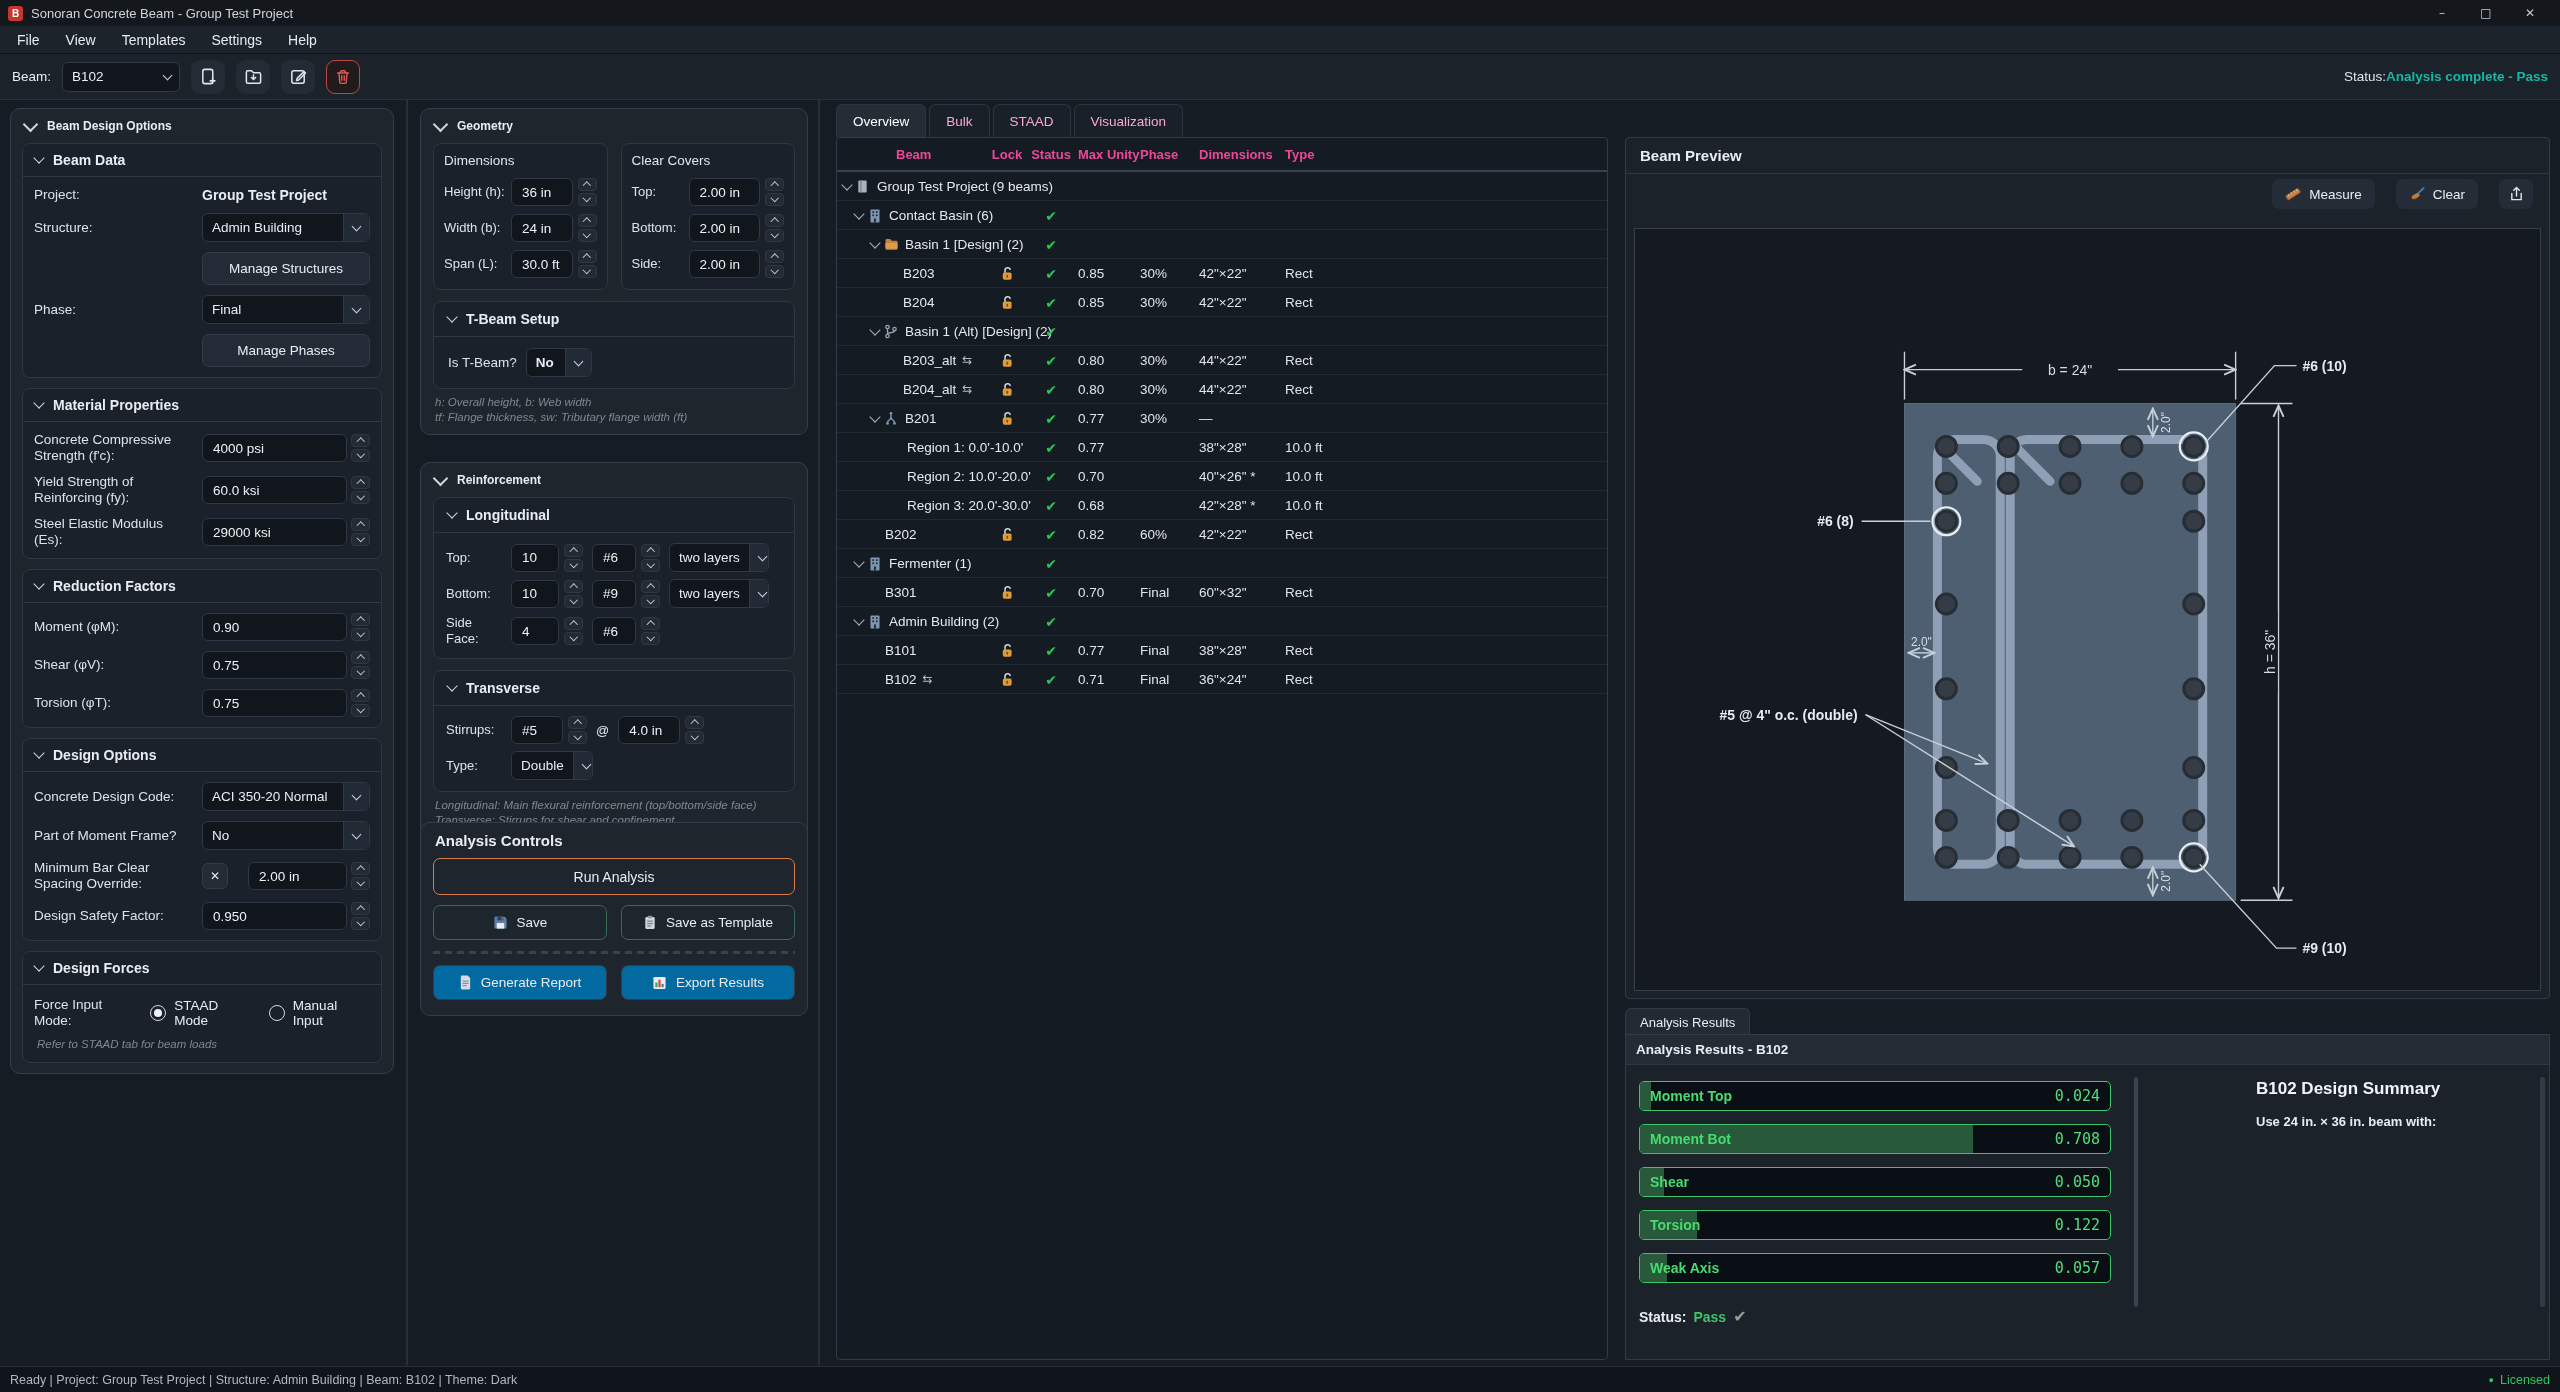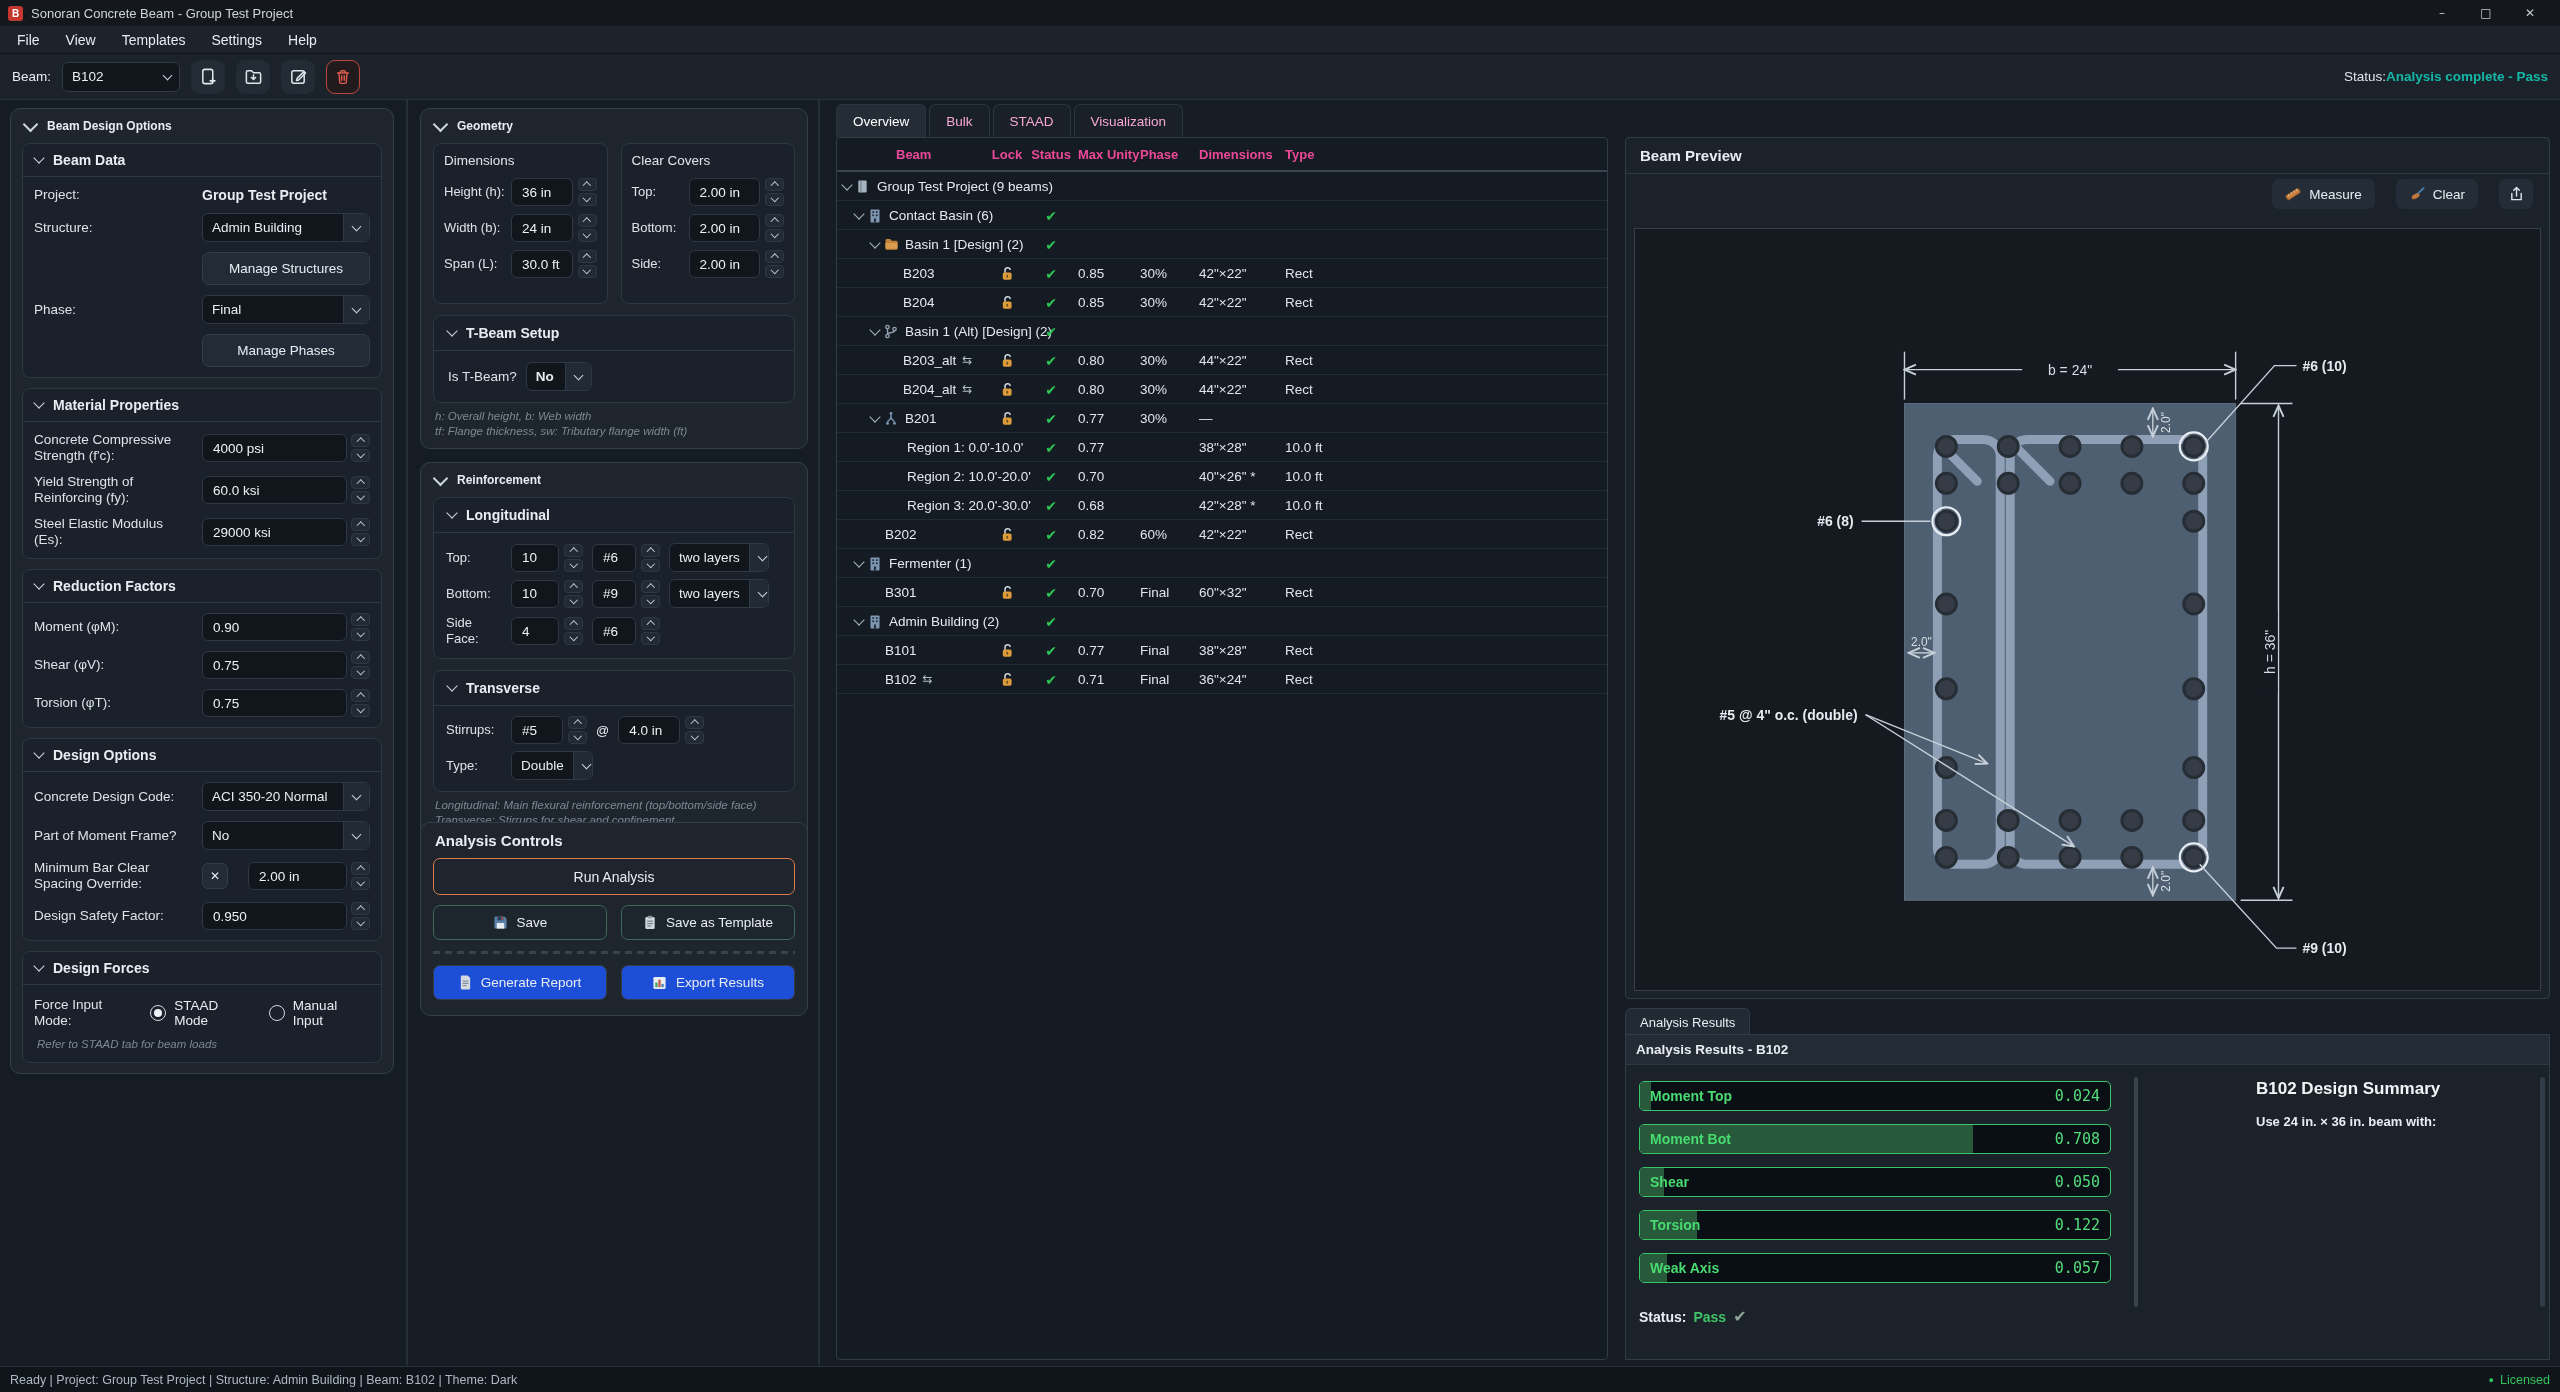--- a/index.html
+++ b/index.html
@@ -65,21 +65,21 @@
   .tb-box{margin:11px 12px 6px;background:#1a212a;border:1px solid #2d3842;border-radius:8px}
   .tb-head{display:flex;gap:10px;align-items:center;padding:9px 14px;font-size:14px;font-weight:600;border-bottom:1px solid #2d3842}
   .tb-body{display:flex;align-items:center;gap:9px;padding:11px 14px;font-size:13.5px}
   .rrow{display:flex;align-items:center;gap:5px;margin-bottom:7px;font-size:13px}
   .rrow .flabel{width:60px;flex:none}
   .achead{padding:9px 14px 7px;font-weight:bold;font-size:15px}
   .run-btn{margin:2px 12px 10px;height:37px;border:1.5px solid #d97a4b;border-radius:7px;display:flex;align-items:center;justify-content:center;font-size:14px;background:transparent;box-sizing:border-box}
   .ac-row{display:flex;gap:14px;margin:0 12px 11px}
   .ac-btn{flex:1;height:35px;border-radius:7px;display:flex;align-items:center;justify-content:center;gap:9px;font-size:13.5px;box-sizing:border-box}
   .ac-btn.green{background:#1d252d;border:1px solid #3c6b58}
-  .ac-btn.plain{background:#1d4ed8;border:1px solid #323d48}
+  .ac-btn.plain{background:#0369a1;border:1px solid #323d48}
   .ac-div{margin:1px 12px 11px;height:3px;background:repeating-linear-gradient(90deg,#39434e 0 7px,transparent 7px 12px)}
   
   .tabs{position:absolute;left:836px;top:104px;display:flex;gap:3px}
   .tab{height:33px;padding:0 16px;display:flex;align-items:center;font-size:13.5px;background:#192028;border:1px solid #2c3640;border-bottom:none;border-radius:6px 6px 0 0;color:#f9a8d4;box-sizing:border-box}
   .tab.active{background:#242c35;color:#fff}
   
   .tree{position:absolute;left:836px;top:137px;width:772px;bottom:32px;background:#151b22;border:1px solid #313c47;border-radius:4px;box-sizing:border-box}
   .thead{position:relative;height:32px;border-bottom:2px solid #39434e}
   .th{position:absolute;top:0;height:32px;display:flex;align-items:center;font-size:13px;color:#ec4899;font-weight:600}
   .cc{justify-content:center}
@@ -476,21 +476,21 @@
           </span>
           <span class="spins">
             <span class="sbtn">
               <span class="c up"></span>
             </span>
             <span class="sbtn">
               <span class="c down"></span>
             </span>
           </span>
         </div>
-      <div class="grow1" style="margin-bottom:16px">
+      <div class="grow1" style="margin-bottom:2px">
           <span class="flabel" style="width:52px">Side:</span>
           <span class="input grow">
             <span>2.00 in</span>
           </span>
           <span class="spins">
             <span class="sbtn">
               <span class="c up"></span>
             </span>
             <span class="sbtn">
               <span class="c down"></span>

